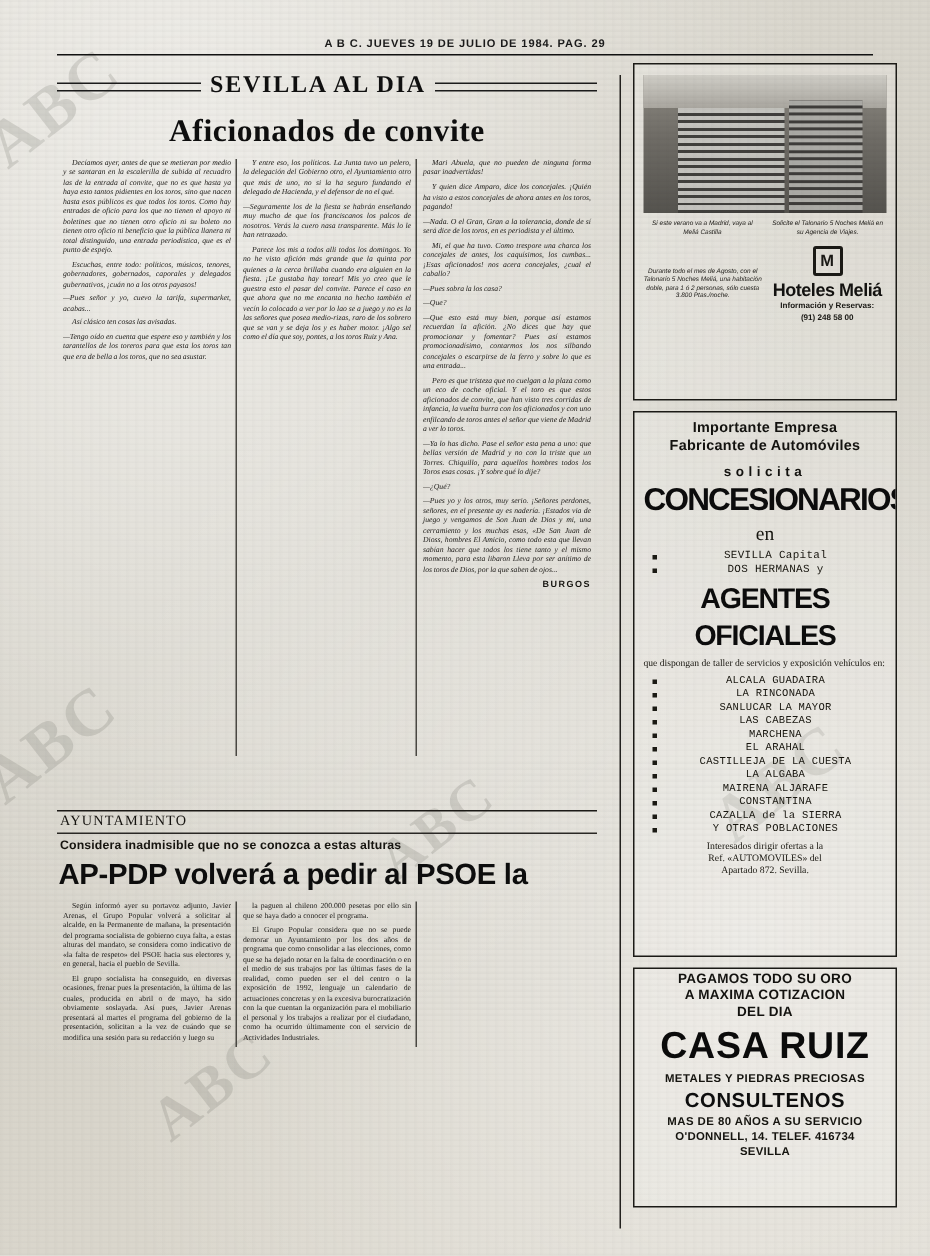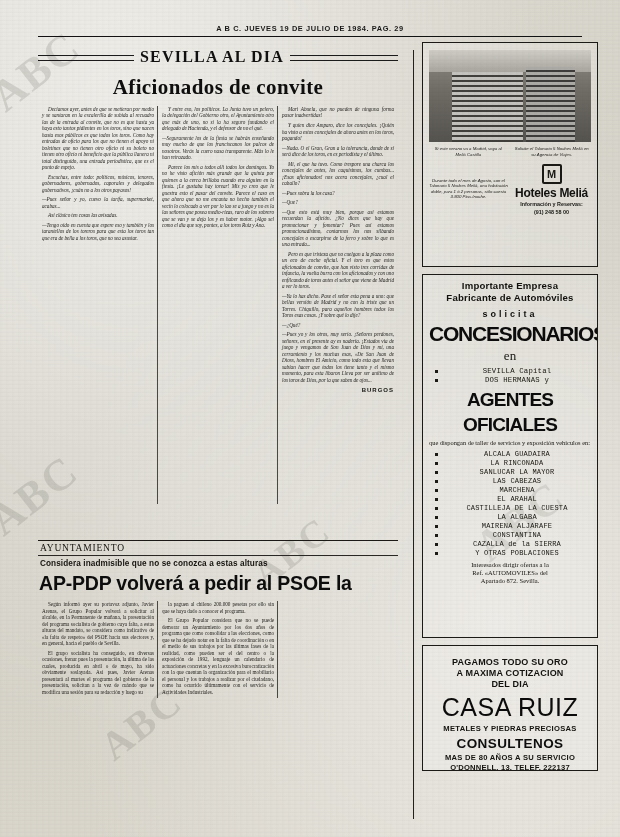--- a/index.html
+++ b/index.html
@@ -305,21 +305,21 @@
   .c-foot{
     font-family:"Liberation Serif", serif;font-size:6.5px;line-height:8.2px;text-align:center;color:#18160f;margin-top:3px;
   }
 
   
   .r-top{
     font-family:"Liberation Sans", sans-serif;font-weight:bold;font-size:9px;
     text-align:center;line-height:11px;letter-spacing:.2px;color:#13120f;
   }
   .r-name{
-    font-family:"Liberation Sans", sans-serif;font-weight:normal;font-size:25px;
+    font-family:"Liberation Sans", sans-serif;font-weight:bold;font-size:25px;
     text-align:center;letter-spacing:.5px;margin:4px 0 3px;color:#0b0b0b;line-height:27px;
   }
   .r-sub{
     font-family:"Liberation Sans", sans-serif;font-weight:bold;font-size:7.6px;
     text-align:center;letter-spacing:.3px;color:#15140f;margin:1px 0;
   }
   .r-cta{
     font-family:"Liberation Sans", sans-serif;font-weight:bold;font-size:13.5px;
     text-align:center;letter-spacing:.4px;color:#0e0e0e;margin:3px 0 2px;
   }
@@ -460,29 +460,29 @@
             <li>CAZALLA de la SIERRA</li>
             <li>Y OTRAS POBLACIONES</li>
           </ul>
           <div class="c-foot">
             <div>Interesados dirigir ofertas a la</div>
             <div>Ref. «AUTOMOVILES» del</div>
             <div>Apartado 872. Sevilla.</div>
           </div>
         </div>
 
-        <div class="ad" style="height:126px;padding-top:11px;">
+        <div class="ad" style="height:160px;padding-top:1px;">
           <div class="r-top">PAGAMOS TODO SU ORO</div>
           <div class="r-top">A MAXIMA COTIZACION</div>
           <div class="r-top">DEL DIA</div>
           <div class="r-name">CASA RUIZ</div>
           <div class="r-sub">METALES Y PIEDRAS PRECIOSAS</div>
           <div class="r-cta">CONSULTENOS</div>
           <div class="r-sub">MAS DE 80 AÑOS A SU SERVICIO</div>
-          <div class="r-addr">O'DONNELL, 13. TELEF. 222137</div>
+          <div class="r-addr">O'DONNELL, 14. TELEF. 416734</div>
           <div class="r-addr">SEVILLA</div>
         </div>
 
       </div>
     </div>
   </div>
 
   <div class="grain"></div>
 </div>
 

